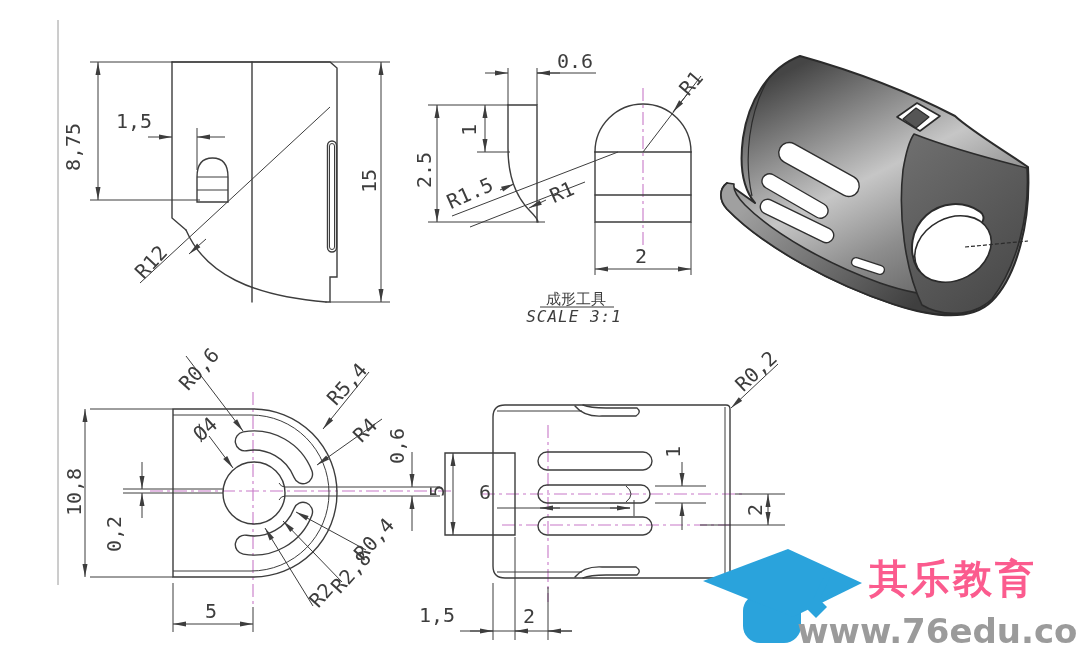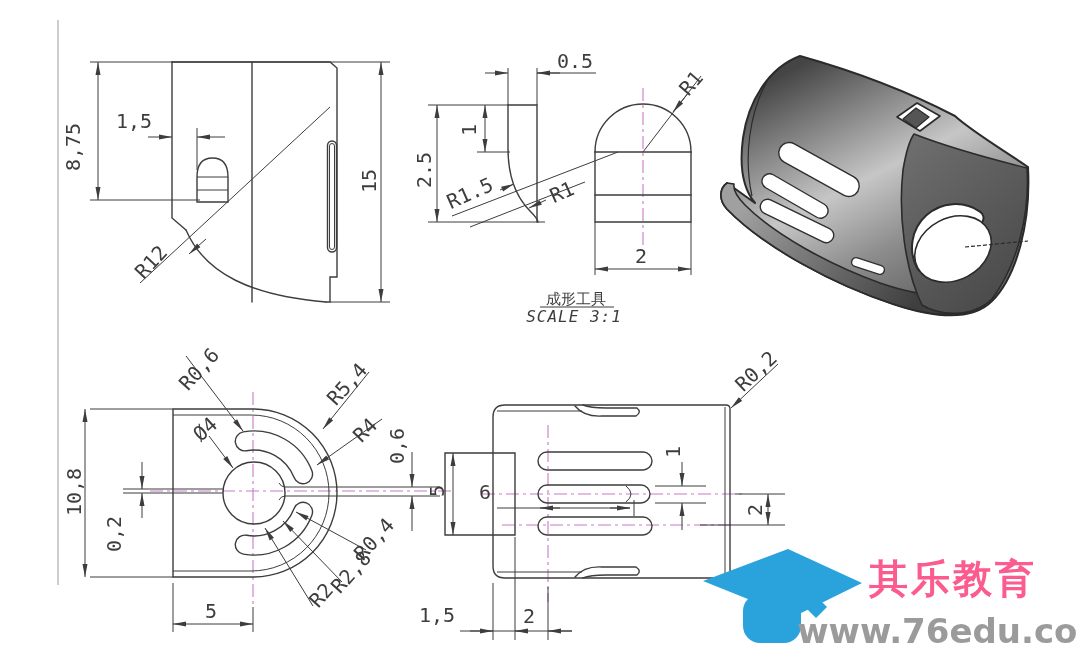--- a/index.html
+++ b/index.html
@@ -204,21 +204,21 @@
       <path d="M828,575 L817,598" style="stroke:var(--blue);stroke-width:6;fill:none;stroke-linecap:round"></path>
       <polygon points="816,596 827,607 816,618 805,607" style="fill:var(--blue)"></polygon>
     </g>
   </svg>
 
   <span class="dim" style="left:73px;top:147px;--r:-90deg">8,75</span>
   <span class="dim" style="left:134px;top:121px">1,5</span>
   <span class="dim" style="left:369px;top:181px;--r:-90deg">15</span>
   <span class="dim" style="left:151px;top:262px;--r:-47deg">R12</span>
 
-  <span class="dim" style="left:575px;top:61px">0.5</span>
+  <span class="dim" style="left:575px;top:61px">0.6</span>
   <span class="dim" style="left:469px;top:130px;--r:-90deg">1</span>
   <span class="dim" style="left:424px;top:170px;--r:-90deg">2.5</span>
   <span class="dim" style="left:470px;top:193px;--r:-24deg">R1.5</span>
   <span class="dim" style="left:562px;top:192px;--r:-24deg">R1</span>
 
   <span class="dim" style="left:691px;top:83px;--r:-49deg">R1</span>
   <span class="dim" style="left:641px;top:256px">2</span>
 
   <span class="cap-title" style="left:576px;top:299px">成形工具</span>
   <span class="cap-scale" style="left:574px;top:317px">SCALE 3:1</span>

